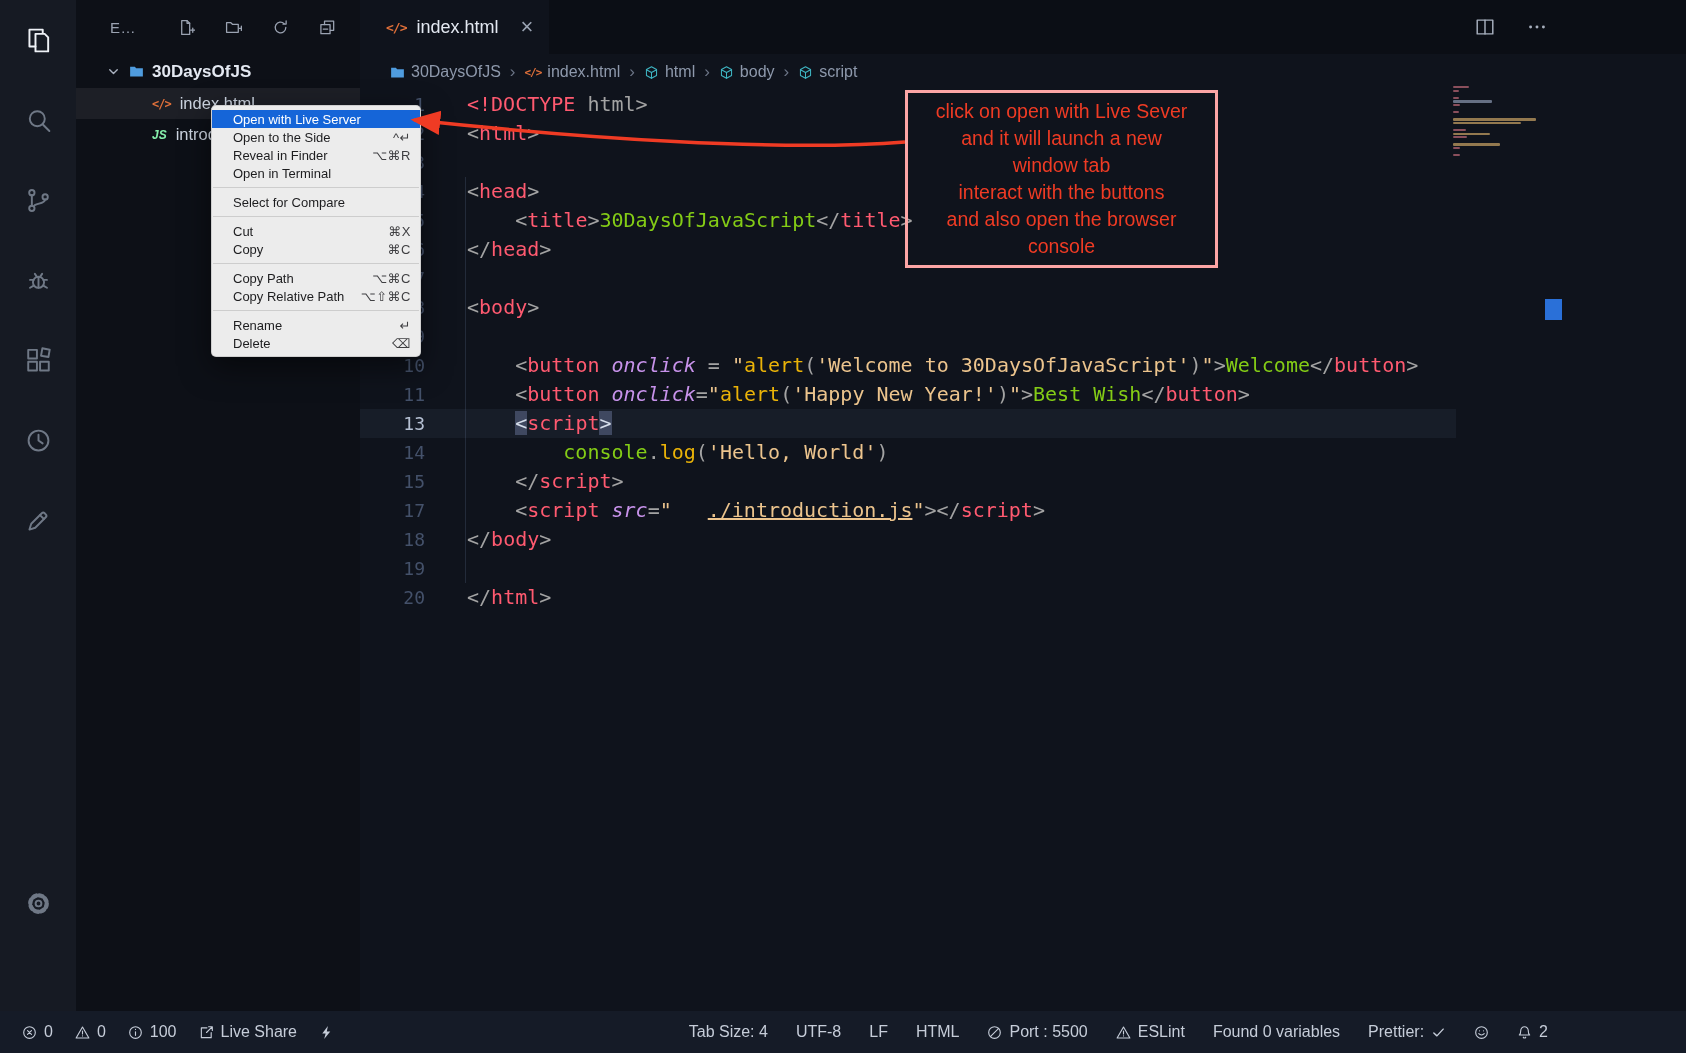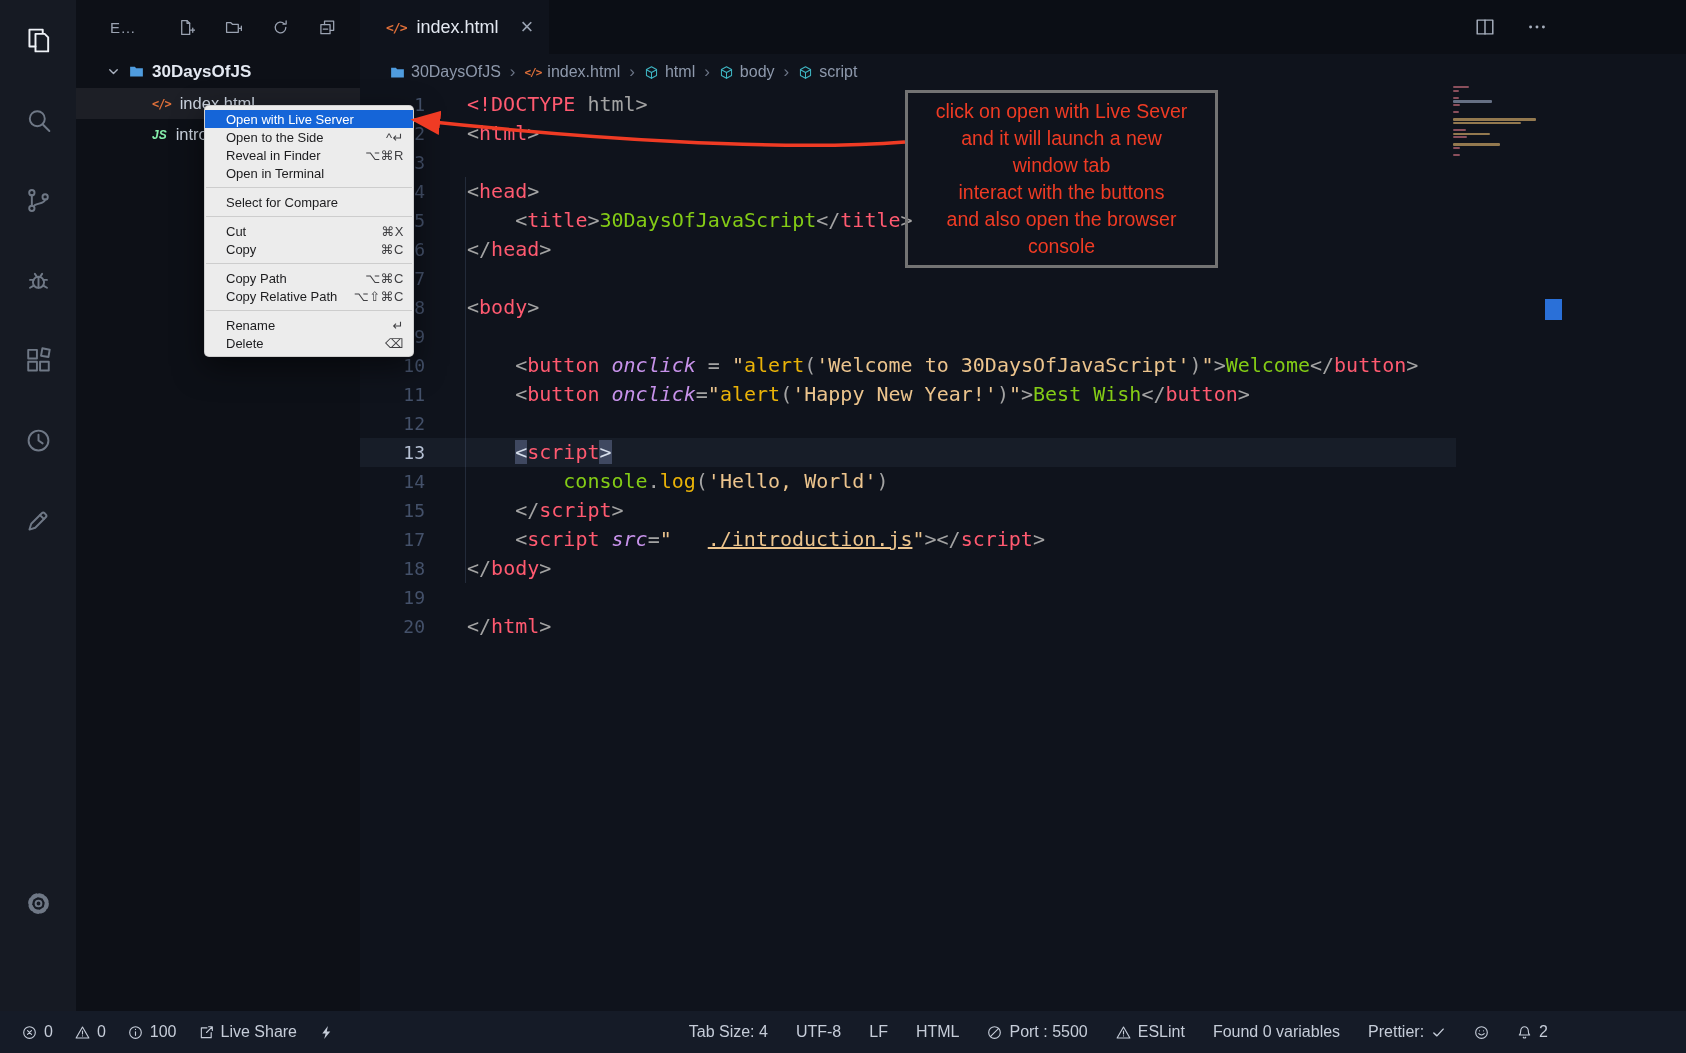--- a/index.html
+++ b/index.html
@@ -65,29 +65,29 @@
   #scroll-marker{position:absolute;top:299px;right:124px;width:17px;height:21px;background:#2a70d8;}
 
   
   #statusbar{position:absolute;left:0;right:0;bottom:0;height:42px;background:#151b27;display:flex;align-items:center;padding:0 138px 0 22px;color:#c6cdd9;font-size:16px;}
   #sb-left{display:flex;align-items:center;gap:22px;}
   #sb-right{margin-left:auto;display:flex;align-items:center;gap:28px;}
   .sb-item{display:flex;align-items:center;gap:7px;cursor:pointer;white-space:nowrap;}
   .sb-item .ic svg{width:15px;height:15px;}
 
   
-  #context-menu{position:absolute;left:204px;top:105px;width:208px;background:#ececec;border:1px solid rgba(0,0,0,.12);border-radius:5px;box-shadow:0 10px 30px rgba(0,0,0,.5);padding:4px 0;z-index:40;font-size:13px;color:#1d1d1f;}
+  #context-menu{position:absolute;left:211px;top:105px;width:208px;background:#ececec;border:1px solid rgba(0,0,0,.12);border-radius:5px;box-shadow:0 10px 30px rgba(0,0,0,.5);padding:4px 0;z-index:40;font-size:13px;color:#1d1d1f;}
   .menu-item{height:18px;display:flex;align-items:center;padding:0 9px 0 21px;cursor:pointer;}
   .menu-item .sc{margin-left:auto;color:#3f3f42;letter-spacing:.5px;}
   .menu-item.selected{background:#1565d8;color:#fff;}
   .menu-item.selected .sc{color:#fff;}
   .menu-sep{height:1px;background:#cdcdcd;margin:5px 1px;}
 
   
-  #annotation-box{position:absolute;left:905px;top:90px;width:303px;min-height:162px;border:3px solid #737373;color:#ef3b24;font-size:19.5px;line-height:27px;text-align:center;padding:5px 2px;white-space:pre-line;z-index:30;}
+  #annotation-box{position:absolute;left:905px;top:90px;width:303px;min-height:162px;border:3px solid #fca5a5;color:#ef3b24;font-size:19.5px;line-height:27px;text-align:center;padding:5px 2px;white-space:pre-line;z-index:30;}
   #annotation-arrow{position:absolute;left:0;top:0;width:1686px;height:1053px;pointer-events:none;z-index:50;}
 </style>
 </head>
 <body>
 
 <div id="app">
 
   <div id="activitybar">
     <div id="ab-top">
         <div class="ab-item active">
@@ -297,21 +297,20 @@
         <div class="code-line"><div class="ln">2</div><div class="lt"><span class="tk-p">&lt;</span><span class="tk-t">html</span><span class="tk-p">&gt;</span></div></div>
         <div class="code-line"><div class="ln">3</div><div class="lt"></div></div>
         <div class="code-line"><div class="ln">4</div><div class="lt"><span class="tk-p">&lt;</span><span class="tk-t">head</span><span class="tk-p">&gt;</span></div></div>
         <div class="code-line"><div class="ln">5</div><div class="lt"><span class="tk-p">    </span><span class="tk-p">&lt;</span><span class="tk-t">title</span><span class="tk-p">&gt;</span><span class="tk-w">30DaysOfJavaScript</span><span class="tk-p">&lt;/</span><span class="tk-t">title</span><span class="tk-p">&gt;</span></div></div>
         <div class="code-line"><div class="ln">6</div><div class="lt"><span class="tk-p">&lt;/</span><span class="tk-t">head</span><span class="tk-p">&gt;</span></div></div>
         <div class="code-line"><div class="ln">7</div><div class="lt"></div></div>
         <div class="code-line"><div class="ln">8</div><div class="lt"><span class="tk-p">&lt;</span><span class="tk-t">body</span><span class="tk-p">&gt;</span></div></div>
         <div class="code-line"><div class="ln">9</div><div class="lt"></div></div>
         <div class="code-line"><div class="ln">10</div><div class="lt"><span class="tk-p">    </span><span class="tk-p">&lt;</span><span class="tk-t">button</span><span class="tk-p"> </span><span class="tk-a">onclick</span><span class="tk-p"> </span><span class="tk-p">=</span><span class="tk-p"> </span><span class="tk-s">"</span><span class="tk-f">alert</span><span class="tk-p">(</span><span class="tk-s">'Welcome to 30DaysOfJavaScript'</span><span class="tk-p">)</span><span class="tk-s">"</span><span class="tk-p">&gt;</span><span class="tk-w">Welcome</span><span class="tk-p">&lt;/</span><span class="tk-t">button</span><span class="tk-p">&gt;</span></div></div>
         <div class="code-line"><div class="ln">11</div><div class="lt"><span class="tk-p">    </span><span class="tk-p">&lt;</span><span class="tk-t">button</span><span class="tk-p"> </span><span class="tk-a">onclick</span><span class="tk-p">=</span><span class="tk-s">"</span><span class="tk-f">alert</span><span class="tk-p">(</span><span class="tk-s">'Happy New Year!'</span><span class="tk-p">)</span><span class="tk-s">"</span><span class="tk-p">&gt;</span><span class="tk-w">Best Wish</span><span class="tk-p">&lt;/</span><span class="tk-t">button</span><span class="tk-p">&gt;</span></div></div>
-        <div class="code-line"><div class="ln">12</div><div class="lt"></div></div>
         <div class="code-line cur"><div class="ln">13</div><div class="lt"><span class="tk-p">    </span><span class="tk-ph">&lt;</span><span class="tk-t">script</span><span class="tk-ph">&gt;</span></div></div>
         <div class="code-line"><div class="ln">14</div><div class="lt"><span class="tk-p">        </span><span class="tk-w">console</span><span class="tk-p">.</span><span class="tk-f">log</span><span class="tk-p">(</span><span class="tk-s">'Hello, World'</span><span class="tk-p">)</span></div></div>
         <div class="code-line"><div class="ln">15</div><div class="lt"><span class="tk-p">    </span><span class="tk-p">&lt;/</span><span class="tk-t">script</span><span class="tk-p">&gt;</span></div></div>
         <div class="code-line"><div class="ln">17</div><div class="lt"><span class="tk-p">    </span><span class="tk-p">&lt;</span><span class="tk-t">script</span><span class="tk-p"> </span><span class="tk-a">src</span><span class="tk-p">=</span><span class="tk-s">"</span><span class="tk-u">./introduction.js</span><span class="tk-s">"</span><span class="tk-p">&gt;</span><span class="tk-p">&lt;/</span><span class="tk-t">script</span><span class="tk-p">&gt;</span></div></div>
         <div class="code-line"><div class="ln">18</div><div class="lt"><span class="tk-p">&lt;/</span><span class="tk-t">body</span><span class="tk-p">&gt;</span></div></div>
         <div class="code-line"><div class="ln">19</div><div class="lt"></div></div>
         <div class="code-line"><div class="ln">20</div><div class="lt"><span class="tk-p">&lt;/</span><span class="tk-t">html</span><span class="tk-p">&gt;</span></div></div>
       </div>
     <div id="minimap">
         <div class="mm-line" style="width:16px;background:#8a4f5c"></div>

